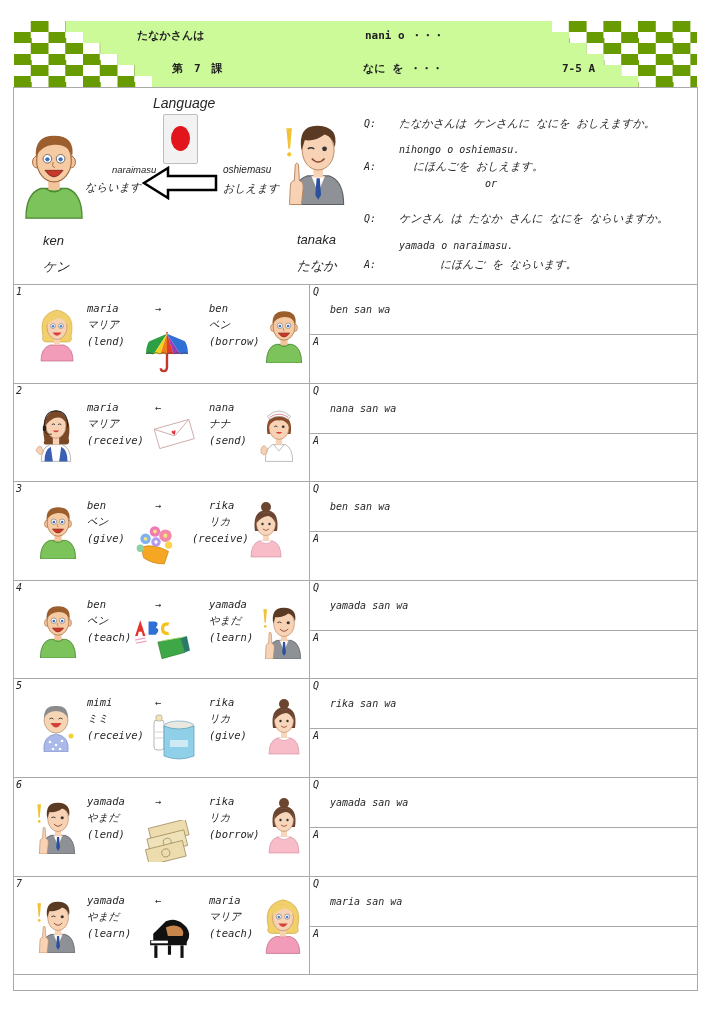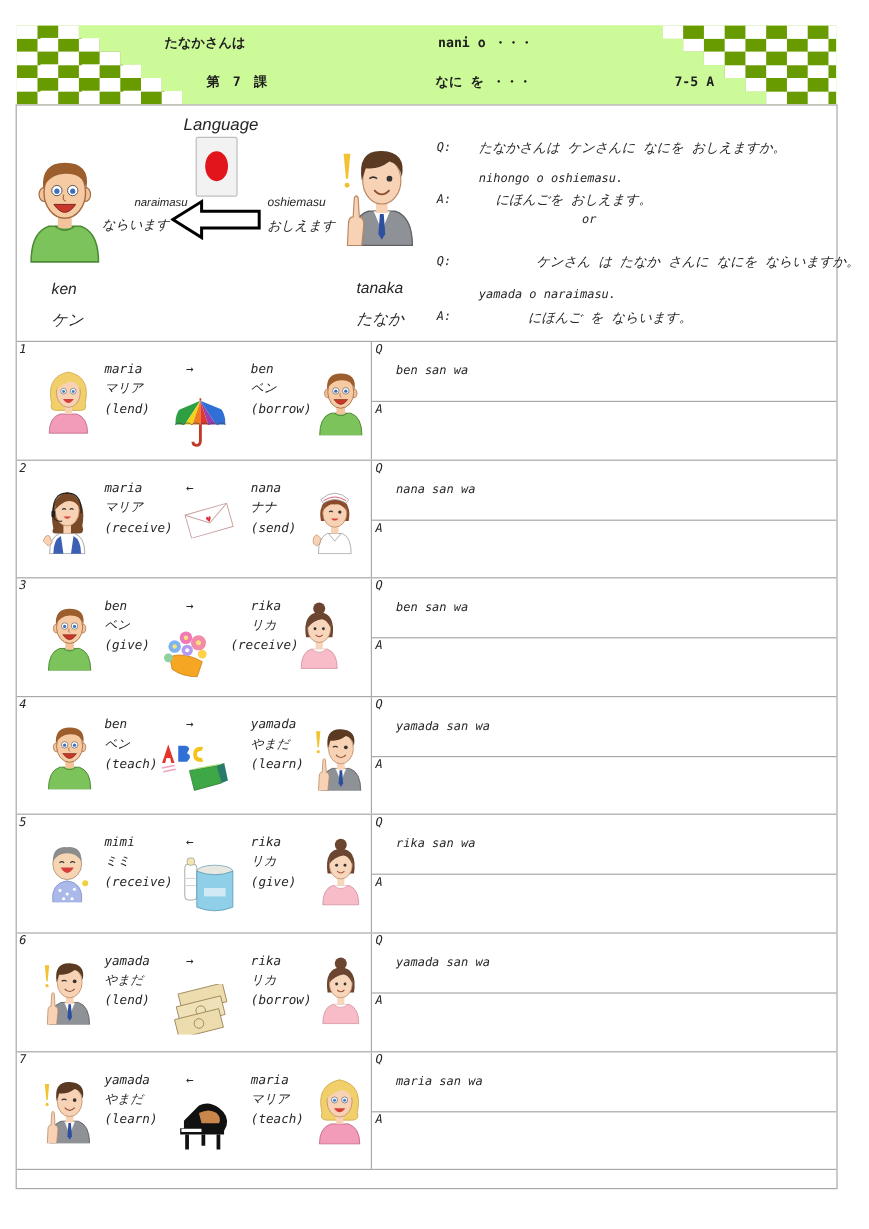--- a/index.html
+++ b/index.html
@@ -254,21 +254,21 @@
     <div class="abs sans" style="left:283px;top:144px;font-size:13px;">tanaka</div>
     <div class="abs sans" style="left:283px;top:169px;font-size:13px;">たなか</div>
 
     <div class="abs t10" style="left:350px;top:30px;">Q:</div>
     <div class="abs t10" style="left:385px;top:30px;font-size:11px;">たなかさんは ケンさんに なにを おしえますか。</div>
     <div class="abs t10" style="left:385px;top:56px;">nihongo o oshiemasu.</div>
     <div class="abs t10" style="left:350px;top:73px;">A:</div>
     <div class="abs t10" style="left:399px;top:73px;font-size:11px;text-align:right;">にほんごを おしえます。</div>
     <div class="abs t10" style="left:471px;top:90px;">or</div>
     <div class="abs t10" style="left:350px;top:125px;">Q:</div>
-    <div class="abs t10" style="left:385px;top:125px;font-size:11px;margin-left:48px;">ケンさん は たなか さんに なにを ならいますか。</div>
+    <div class="abs t10" style="left:385px;top:125px;font-size:11px;">ケンさん は たなか さんに なにを ならいますか。</div>
     <div class="abs t10" style="left:385px;top:152px;">yamada o naraimasu.</div>
     <div class="abs t10" style="left:350px;top:171px;">A:</div>
     <div class="abs t10" style="left:385px;top:171px;font-size:11px;margin-left:41px;">にほんご を ならいます。</div>
   </div>
 
   <div class="abs row" style="top:197px;">
     <div class="abs t10" style="left:2px;top:1px;">1</div>
     <div class="pic" style="left:23px;top:19px;width:40px;height:58px;">
         <svg>
           <use href="#s-blonde"></use>

